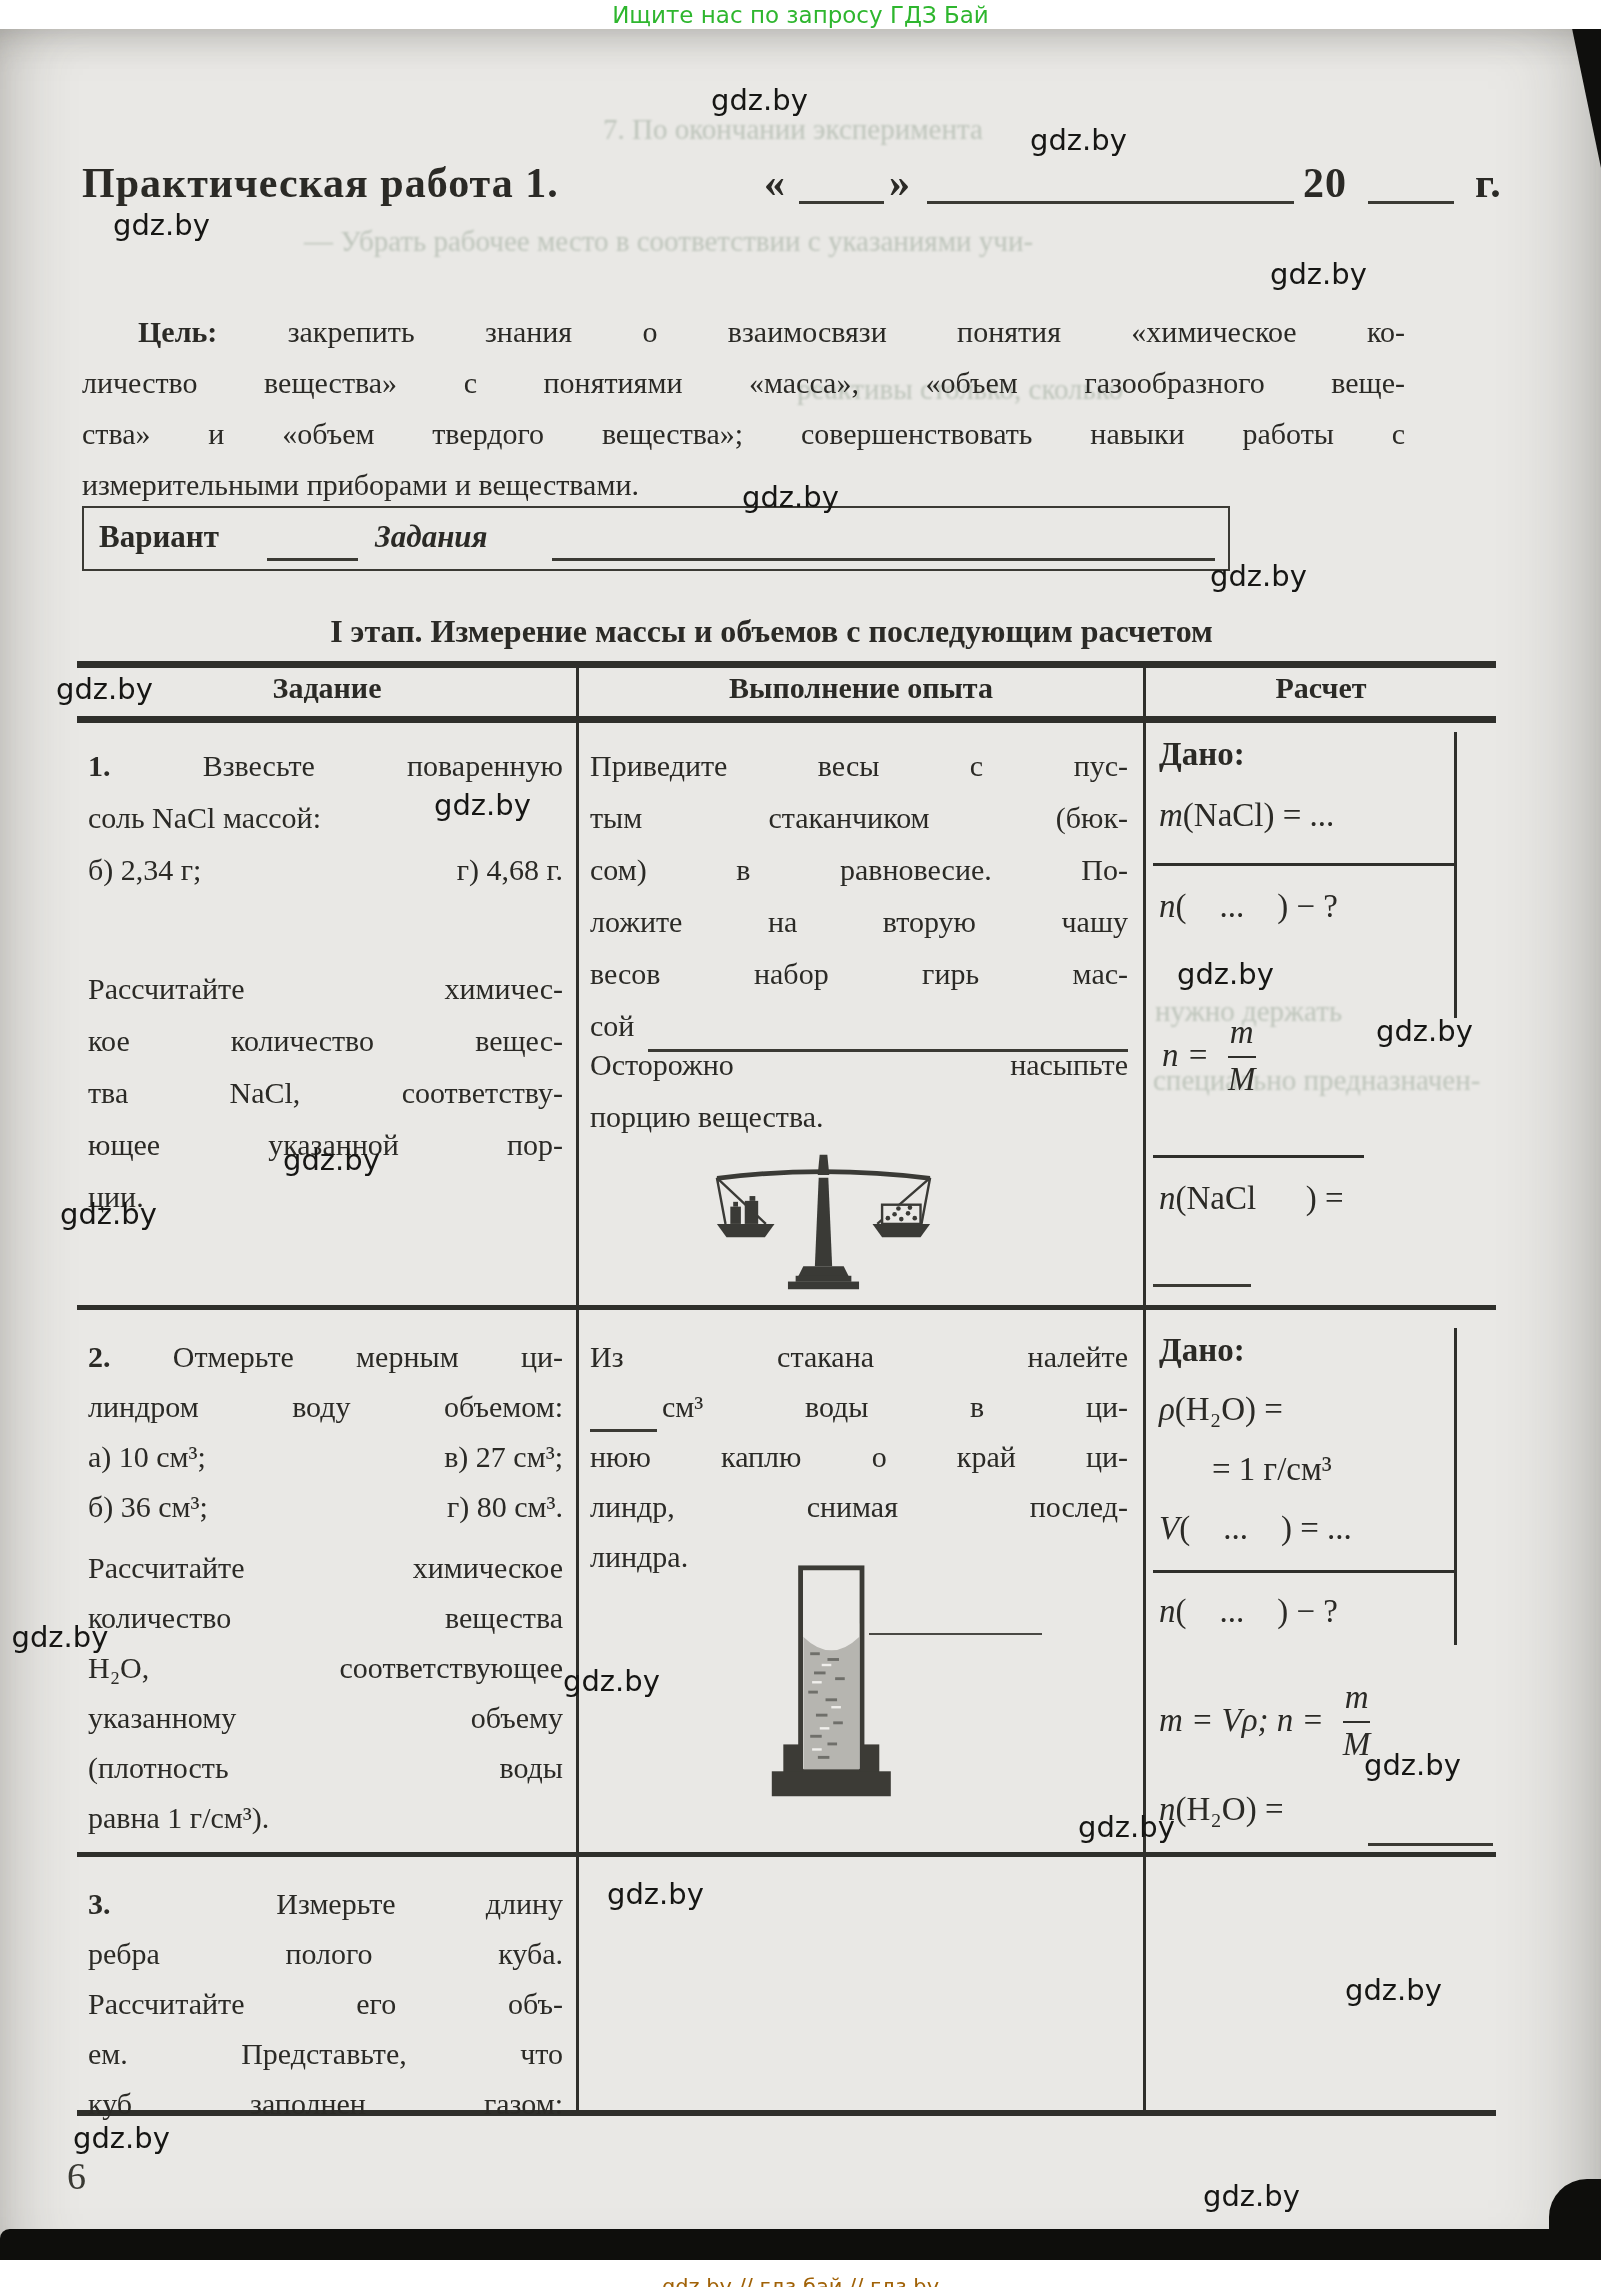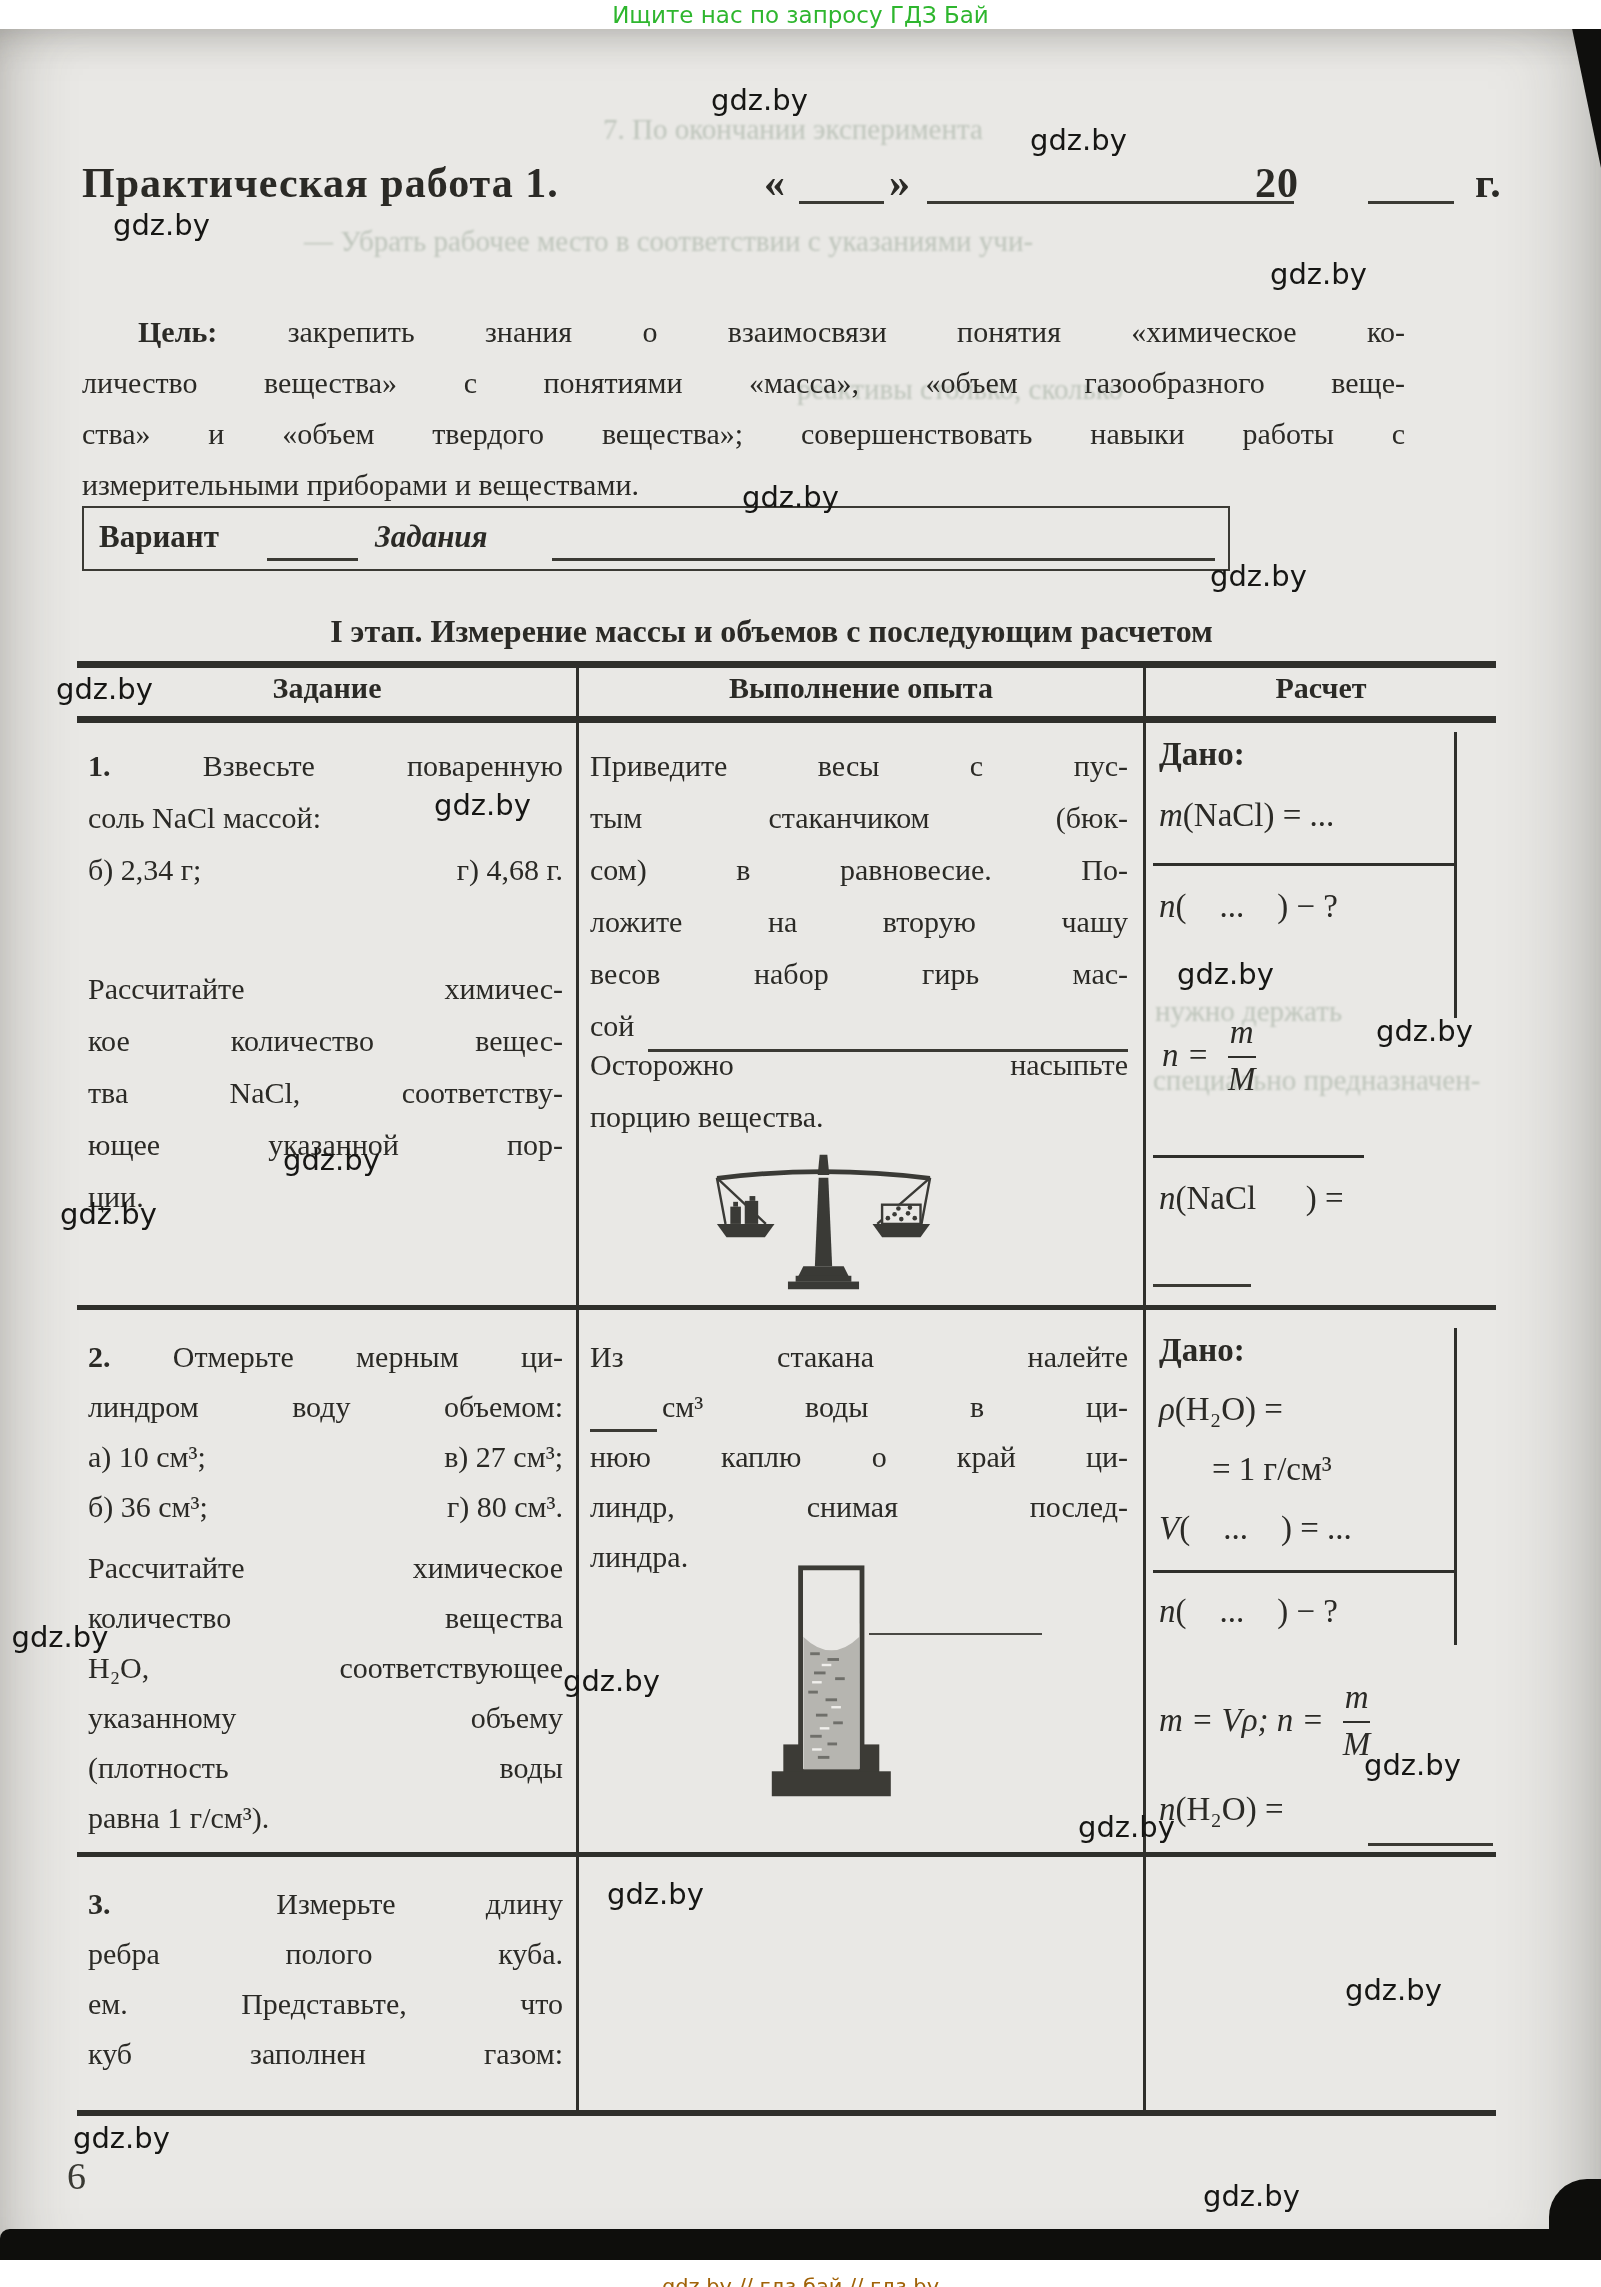--- a/index.html
+++ b/index.html
@@ -69,21 +69,21 @@
       <span class="bleed" style="left: 797px; top: 373px;">реактивы столько, сколько</span>
       <span class="bleed" style="left: 1155px; top: 995px;">нужно держать</span>
       <span class="bleed" style="left: 1153px; top: 1064px;">специально предназначен-</span>
     </div>
 
   <div class="abs title" style="left:82px;top:159px;">Практическая работа 1.</div>
   <div class="abs title" style="left:764px;top:159px;">«</div>
   <div class="abs blank" style="left:799px;top:163px;width:85px;height:38px;"></div>
   <div class="abs title" style="left:889px;top:159px;">»</div>
   <div class="abs blank" style="left:927px;top:163px;width:367px;height:38px;"></div>
-  <div class="abs title" style="left:1255px;top:159px;font-family:Liberation Serif, serif;">20</div>
+  <div class="abs title" style="left:1303px;top:159px;font-family:Liberation Serif, serif;">20</div>
   <div class="abs blank" style="left:1368px;top:163px;width:86px;height:38px;"></div>
   <div class="abs title" style="left:1475px;top:159px;">г.</div>
 
 
   <div class="abs goal" style="left:82px;top:306px;width:1323px;">
     <div class="tline"><span style="display:inline-block;width:56px;"></span><span class="num">Цель:</span> <span>закрепить знания о взаимосвязи понятия «химическое ко-</span></div>
     <div>
         <div class="tline">личество вещества» с понятиями «масса», «объем газообразного веще-</div>
         <div class="tline">ства» и «объем твердого вещества»; совершенствовать навыки работы с</div>
         <div class="tline left">измерительными приборами и веществами.</div>
@@ -304,20 +304,21 @@
   </div>
   <div class="abs calc" style="left:1159px;top:1791px;">
     <span class="math">n</span><span>(H₂O) =</span>
   </div>
   <div class="abs blank" style="left:1368px;top:1808px;width:125px;height:35px;"></div>
 
   <div class="abs cell lh52" style="left:88px;top:1879px;width:475px;">
     <div class="tline"><span class="num">3.</span> <span>Измерьте   длину</span></div>
     <div>
         <div class="tline">ребра полого куба.</div>
+        <div class="tline">Рассчитайте его объ-</div>
         <div class="tline">ем. Представьте, что</div>
         <div class="tline">куб заполнен газом:</div>
       </div>
   </div>
 
   <div class="abs pnum" style="left:67px;top:2154px;">6</div>
 
   <div id="wm-layer">
       <span class="wm" style="left: 711px; top: 83px;">gdz.by</span>
       <span class="wm" style="left: 1030px; top: 123px;">gdz.by</span>

